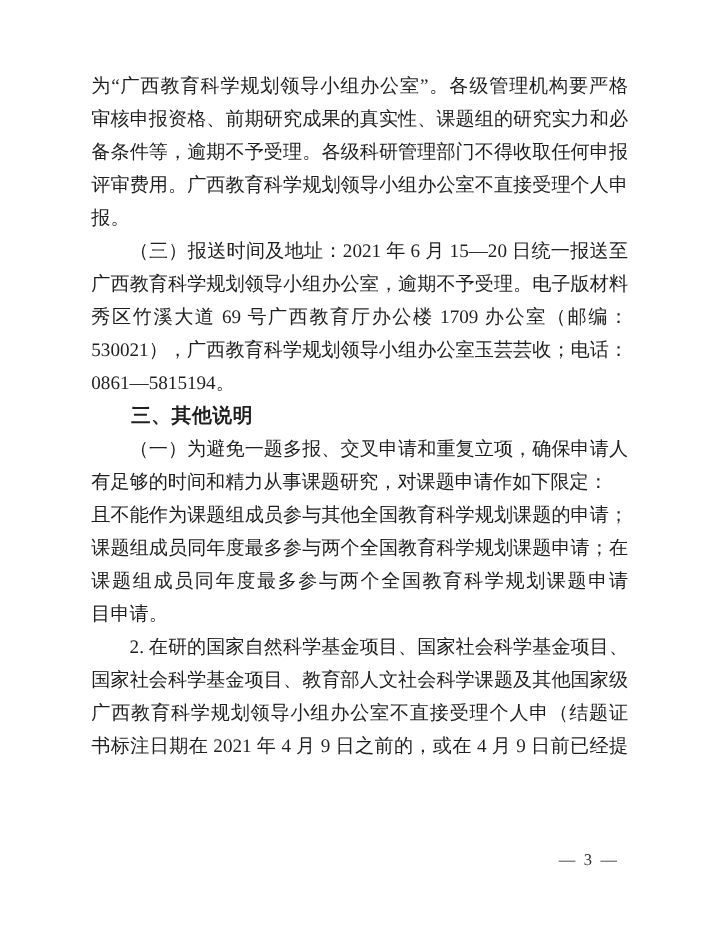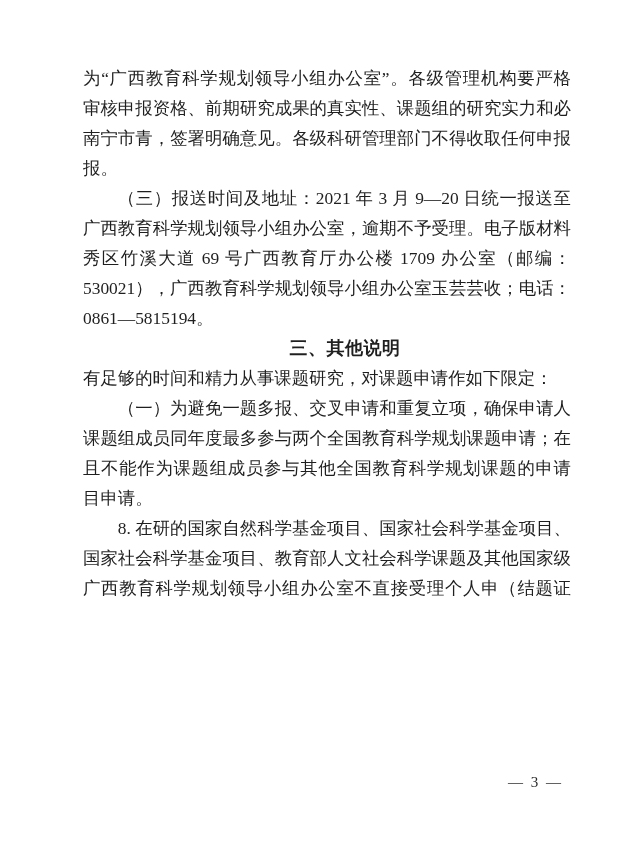--- a/index.html
+++ b/index.html
@@ -30,21 +30,20 @@
     white-space: normal;
     text-align: left;
   }
   .line.justify {
     text-align: justify;
     text-align-last: justify;
     text-justify: inter-character;
   }
   .line.indent {
     text-indent: 2em;
-    text-align: center;
   }
   .paragraph.heading .line {
     font-weight: 700;
     font-family: "Liberation Sans", "DejaVu Sans", sans-serif;
     font-size: 18px;
     letter-spacing: 0.5px;
   }
   .footer {
     position: absolute;
     left: 83px;
@@ -60,42 +59,45 @@
   }
 </style>
 </head>
 <body>
 
 <div class="page">
   <div class="textblock">
       <div class="paragraph body">
         <div class="line justify">为“广西教育科学规划领导小组办公室”。各级管理机构要严格</div>
         <div class="line justify">审核申报资格、前期研究成果的真实性、课题组的研究实力和必</div>
-        <div class="line justify">南宁市青，签署明确意见。各级科研管理部门不得收取任何申报</div>
+        <div class="line justify">备条件等，逾期不予受理。各级科研管理部门不得收取任何申报</div>
+        <div class="line justify">评审费用。广西教育科学规划领导小组办公室不直接受理个人申</div>
         <div class="line">报。</div>
       </div>
       <div class="paragraph body">
-        <div class="line indent justify">（三）报送时间及地址：2021 年 3 月 9—20 日统一报送至</div>
+        <div class="line indent justify">（三）报送时间及地址：2021 年 6 月 15—20 日统一报送至</div>
         <div class="line justify">广西教育科学规划领导小组办公室，逾期不予受理。电子版材料</div>
         <div class="line justify">秀区竹溪大道 69 号广西教育厅办公楼 1709 办公室（邮编：</div>
         <div class="line justify">530021），广西教育科学规划领导小组办公室玉芸芸收；电话：</div>
         <div class="line">0861—5815194。</div>
       </div>
       <div class="paragraph heading">
         <div class="line indent">三、其他说明</div>
       </div>
       <div class="paragraph body">
+        <div class="line indent justify">（一）为避免一题多报、交叉申请和重复立项，确保申请人</div>
         <div class="line">有足够的时间和精力从事课题研究，对课题申请作如下限定：</div>
-        <div class="line indent justify">（一）为避免一题多报、交叉申请和重复立项，确保申请人</div>
       </div>
       <div class="paragraph body">
+        <div class="line justify">且不能作为课题组成员参与其他全国教育科学规划课题的申请；</div>
         <div class="line justify">课题组成员同年度最多参与两个全国教育科学规划课题申请；在</div>
-        <div class="line justify">且不能作为课题组成员参与其他全国教育科学规划课题的申请</div>
+        <div class="line justify">课题组成员同年度最多参与两个全国教育科学规划课题申请</div>
         <div class="line">目申请。</div>
       </div>
       <div class="paragraph body">
-        <div class="line indent justify">8. 在研的国家自然科学基金项目、国家社会科学基金项目、</div>
+        <div class="line indent justify">2. 在研的国家自然科学基金项目、国家社会科学基金项目、</div>
         <div class="line justify">国家社会科学基金项目、教育部人文社会科学课题及其他国家级</div>
         <div class="line justify">广西教育科学规划领导小组办公室不直接受理个人申（结题证</div>
+        <div class="line justify">书标注日期在 2021 年 4 月 9 日之前的，或在 4 月 9 日前已经提</div>
       </div>
     </div>
   <div class="footer">— 3 —</div>
 </div>
 
 </body></html>

